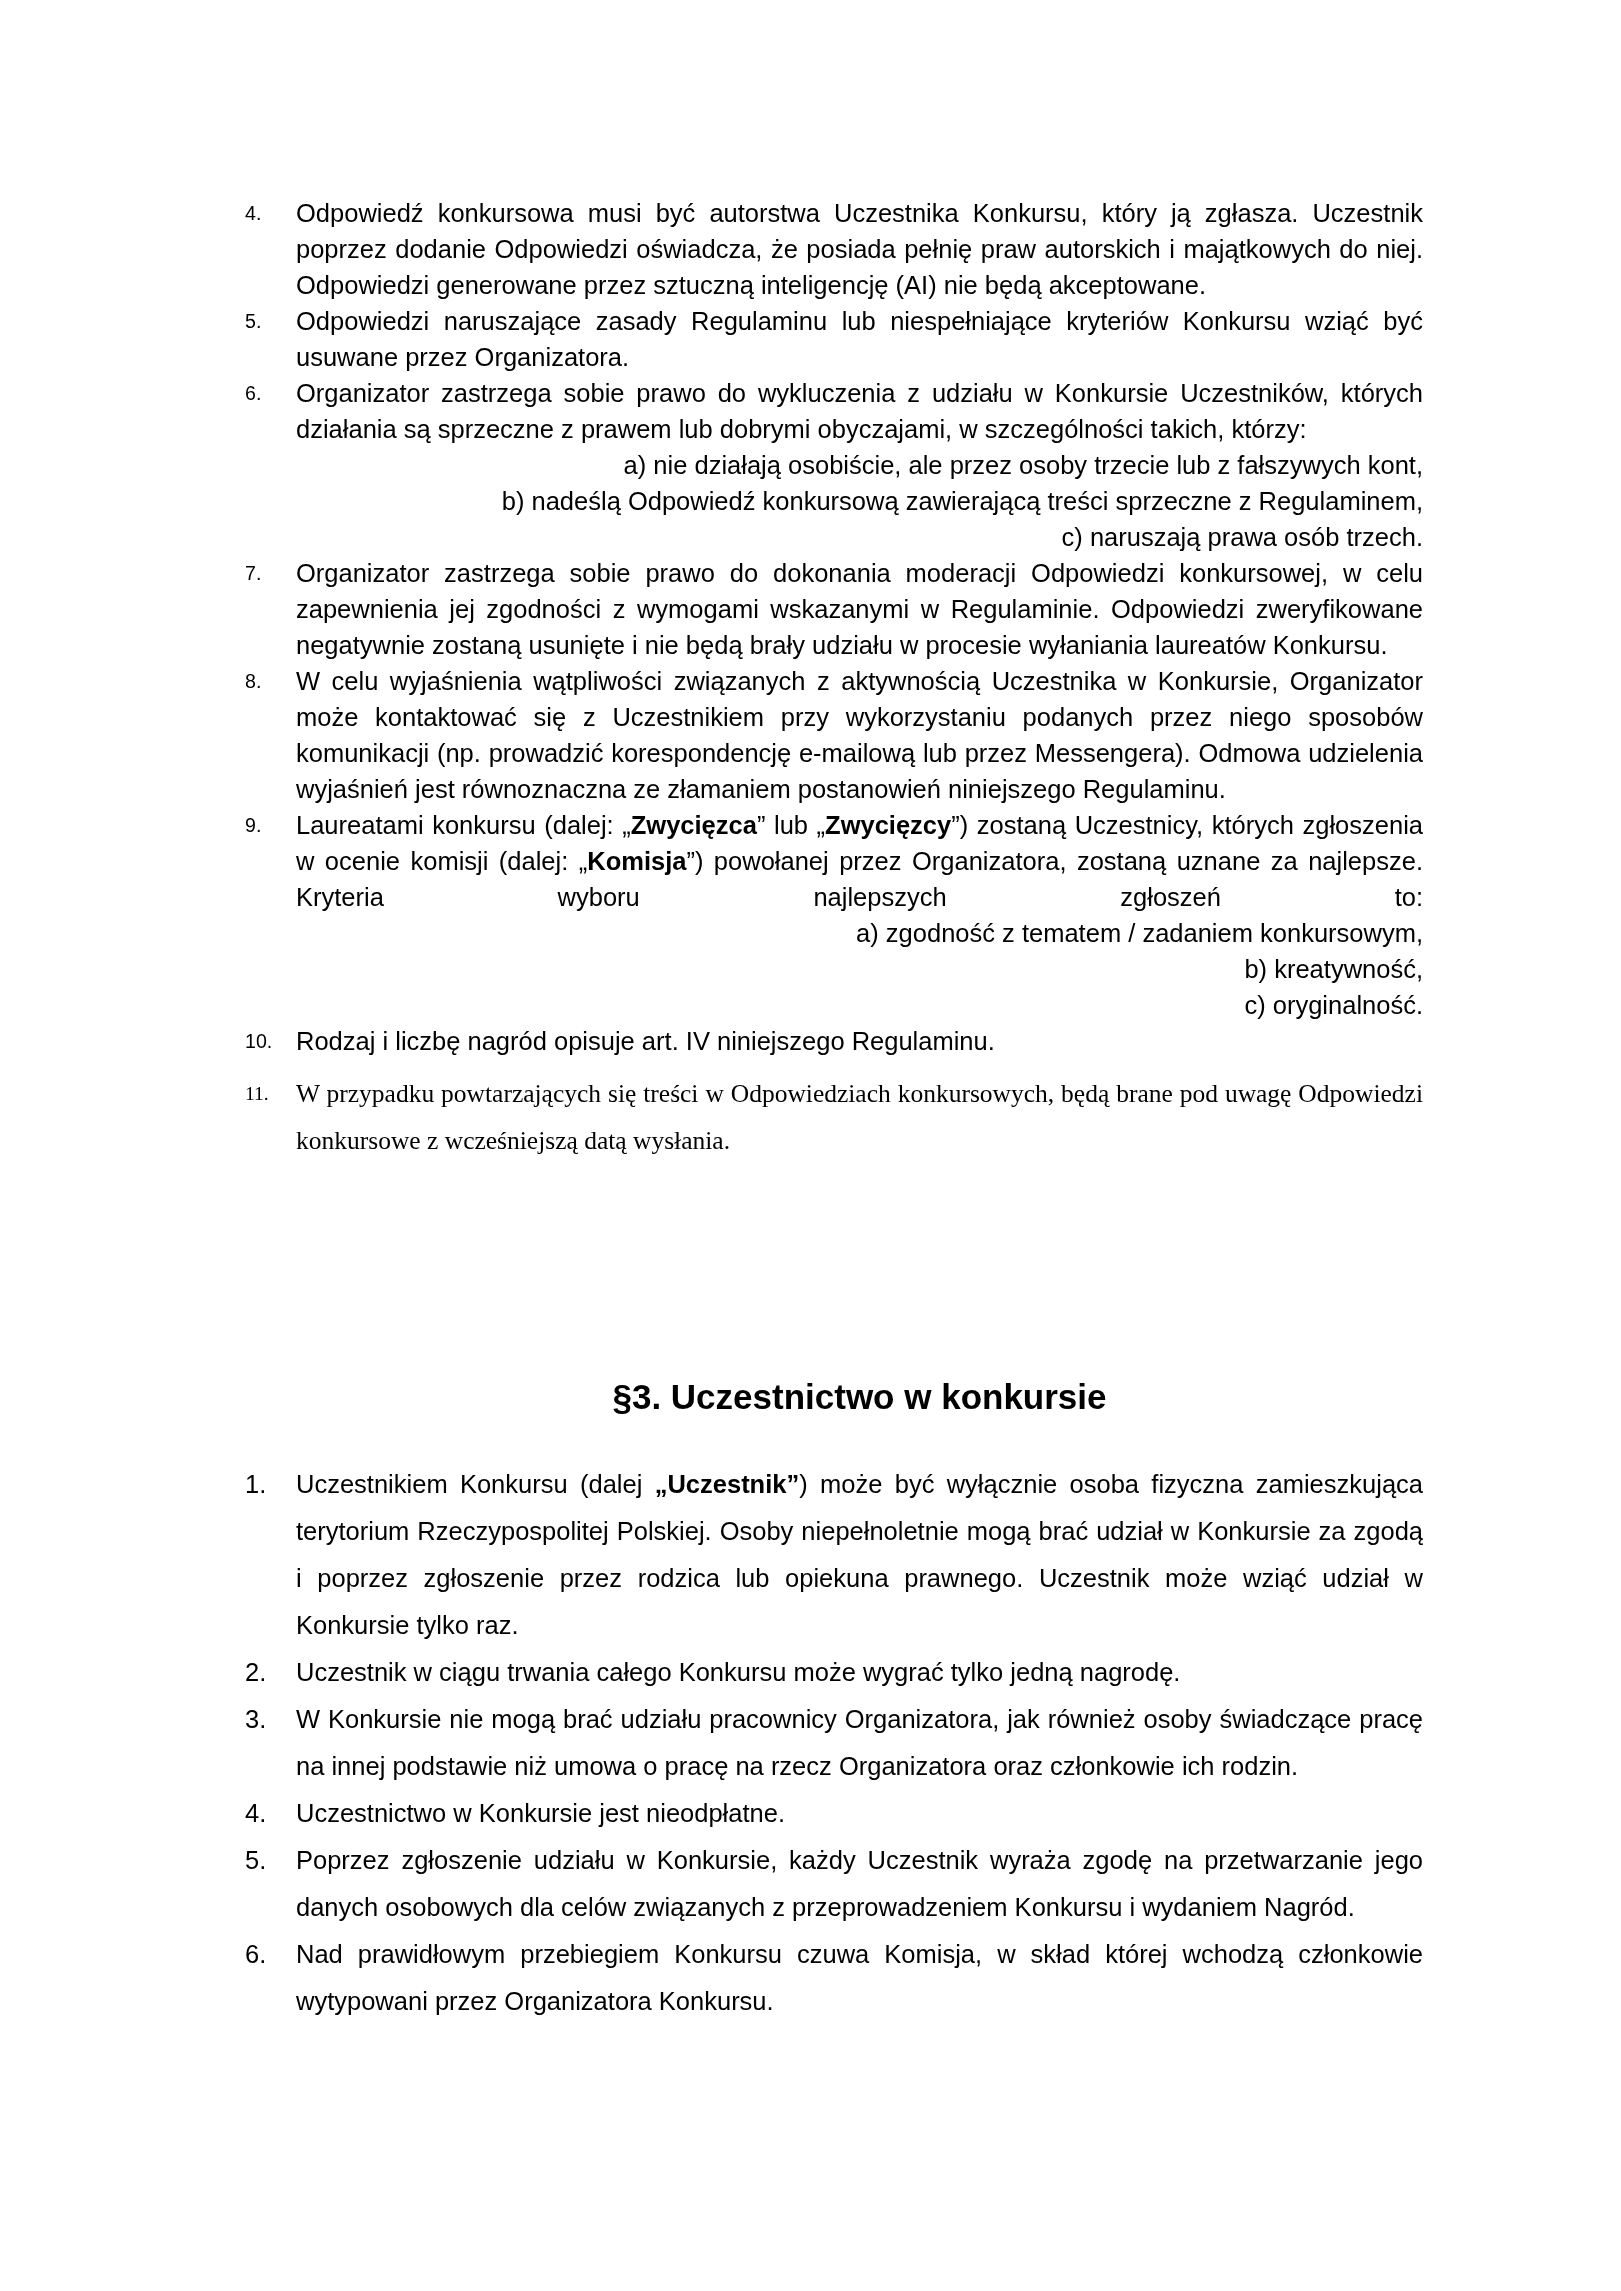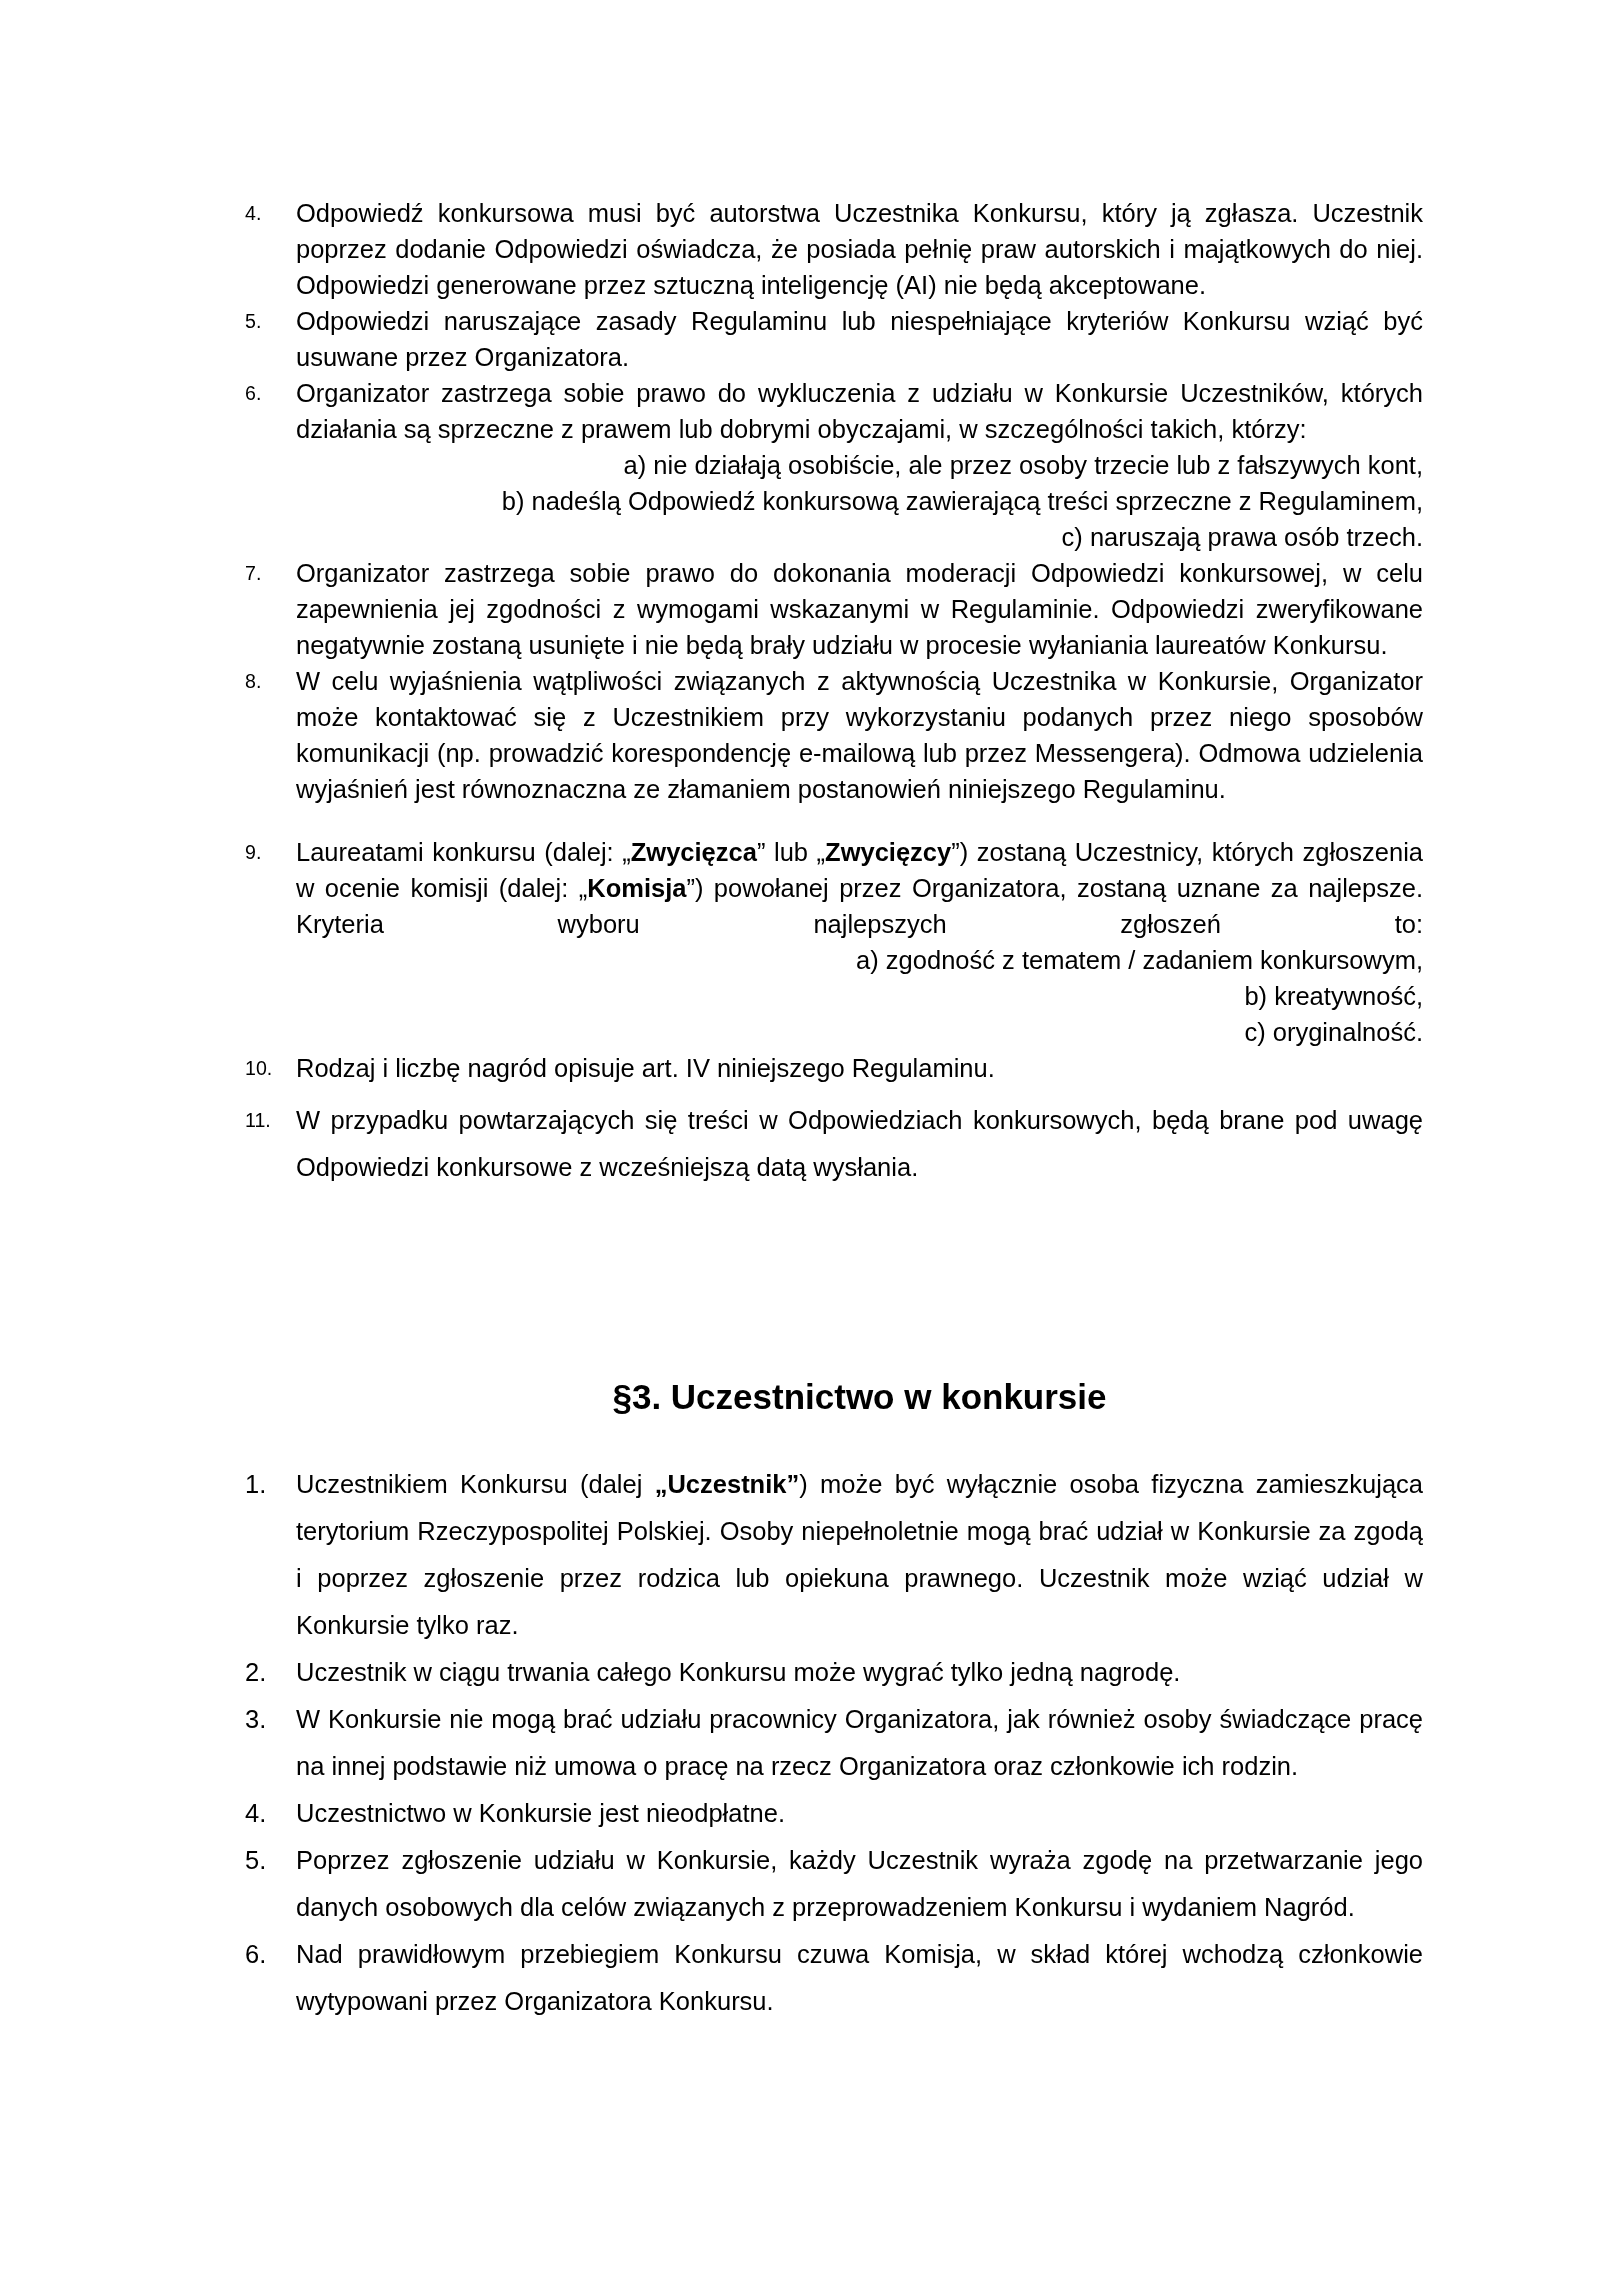--- a/index.html
+++ b/index.html
@@ -5,21 +5,21 @@
   html, body { margin: 0; padding: 0; background: #ffffff; }
   body { width: 1621px; height: 2292px; position: relative; overflow: hidden;
          font-family: "Liberation Sans", sans-serif; color: #000; }
   .page { position: absolute; left: 0; top: 0; width: 1621px; height: 2292px; background: #fff; }
   .list { position: absolute; left: 245px; width: 1178px; margin: 0; padding: 0; list-style: none; }
   .item { position: relative; padding-left: 51px; font-size: 25.5px; text-align: justify; }
   .num { position: absolute; left: 0; top: 0; }
   .list-a .item { line-height: 36px; }
   .list-a .num { font-size: 19.6px; }
   .list-a .item.wide { line-height: 47px; }
-  .list-a .item.wide-gap { margin-top: 10.8px; }
+  .list-a .item.wide-gap { margin-top: 10.8px; font-family: Liberation Serif, serif; }
   .list-b .item { line-height: 47px; }
   .list-b .num { font-size: 25.5px; }
   .sub { display: block; text-align: right; }
   .justify-last { text-align-last: justify; }
   b { font-weight: bold; }
   .heading { position: absolute; left: 296px; width: 1127px; top: 1378px; text-align: center;
              font-weight: bold; font-size: 35px; line-height: 37px; margin: 0; }
 </style>
 </head>
 <body>
@@ -45,21 +45,21 @@
     <li class="item">
       <span class="num">7.</span>
       <span>Organizator zastrzega sobie prawo do dokonania moderacji Odpowiedzi konkursowej, w celu zapewnienia jej zgodności z wymogami wskazanymi w Regulaminie. Odpowiedzi zweryfikowane negatywnie zostaną usunięte i nie będą brały udziału w procesie wyłaniania laureatów Konkursu.</span>
     </li>
     <li class="item">
       <span class="num">8.</span>
       <span>W celu wyjaśnienia wątpliwości związanych z aktywnością Uczestnika w Konkursie, Organizator może kontaktować się z Uczestnikiem przy wykorzystaniu podanych przez niego sposobów komunikacji (np. prowadzić korespondencję e-mailową lub przez Messengera). Odmowa udzielenia wyjaśnień jest równoznaczna ze złamaniem postanowień niniejszego Regulaminu.</span>
     </li>
     <li class="item">
       <span class="num">9.</span>
-      <span class="justify-last" style="display:block;margin-top:27px;"><span>Laureatami konkursu (dalej: „</span><b>Zwycięzca</b><span>” lub „</span><b>Zwycięzcy</b><span>”) zostaną Uczestnicy, których zgłoszenia w ocenie komisji (dalej: „</span><b>Komisja</b><span>”) powołanej przez Organizatora, zostaną uznane za najlepsze. Kryteria wyboru najlepszych zgłoszeń to:</span></span>
+      <span class="justify-last" style="display:block;"><span>Laureatami konkursu (dalej: „</span><b>Zwycięzca</b><span>” lub „</span><b>Zwycięzcy</b><span>”) zostaną Uczestnicy, których zgłoszenia w ocenie komisji (dalej: „</span><b>Komisja</b><span>”) powołanej przez Organizatora, zostaną uznane za najlepsze. Kryteria wyboru najlepszych zgłoszeń to:</span></span>
       <span class="sub">a) zgodność z tematem / zadaniem konkursowym,</span>
       <span class="sub">b) kreatywność,</span>
       <span class="sub">c) oryginalność.</span>
     </li>
     <li class="item">
       <span class="num">10.</span>
       <span>Rodzaj i liczbę nagród opisuje art. IV niniejszego Regulaminu.</span>
     </li>
     <li class="item wide wide-gap">
       <span class="num">11.</span>

